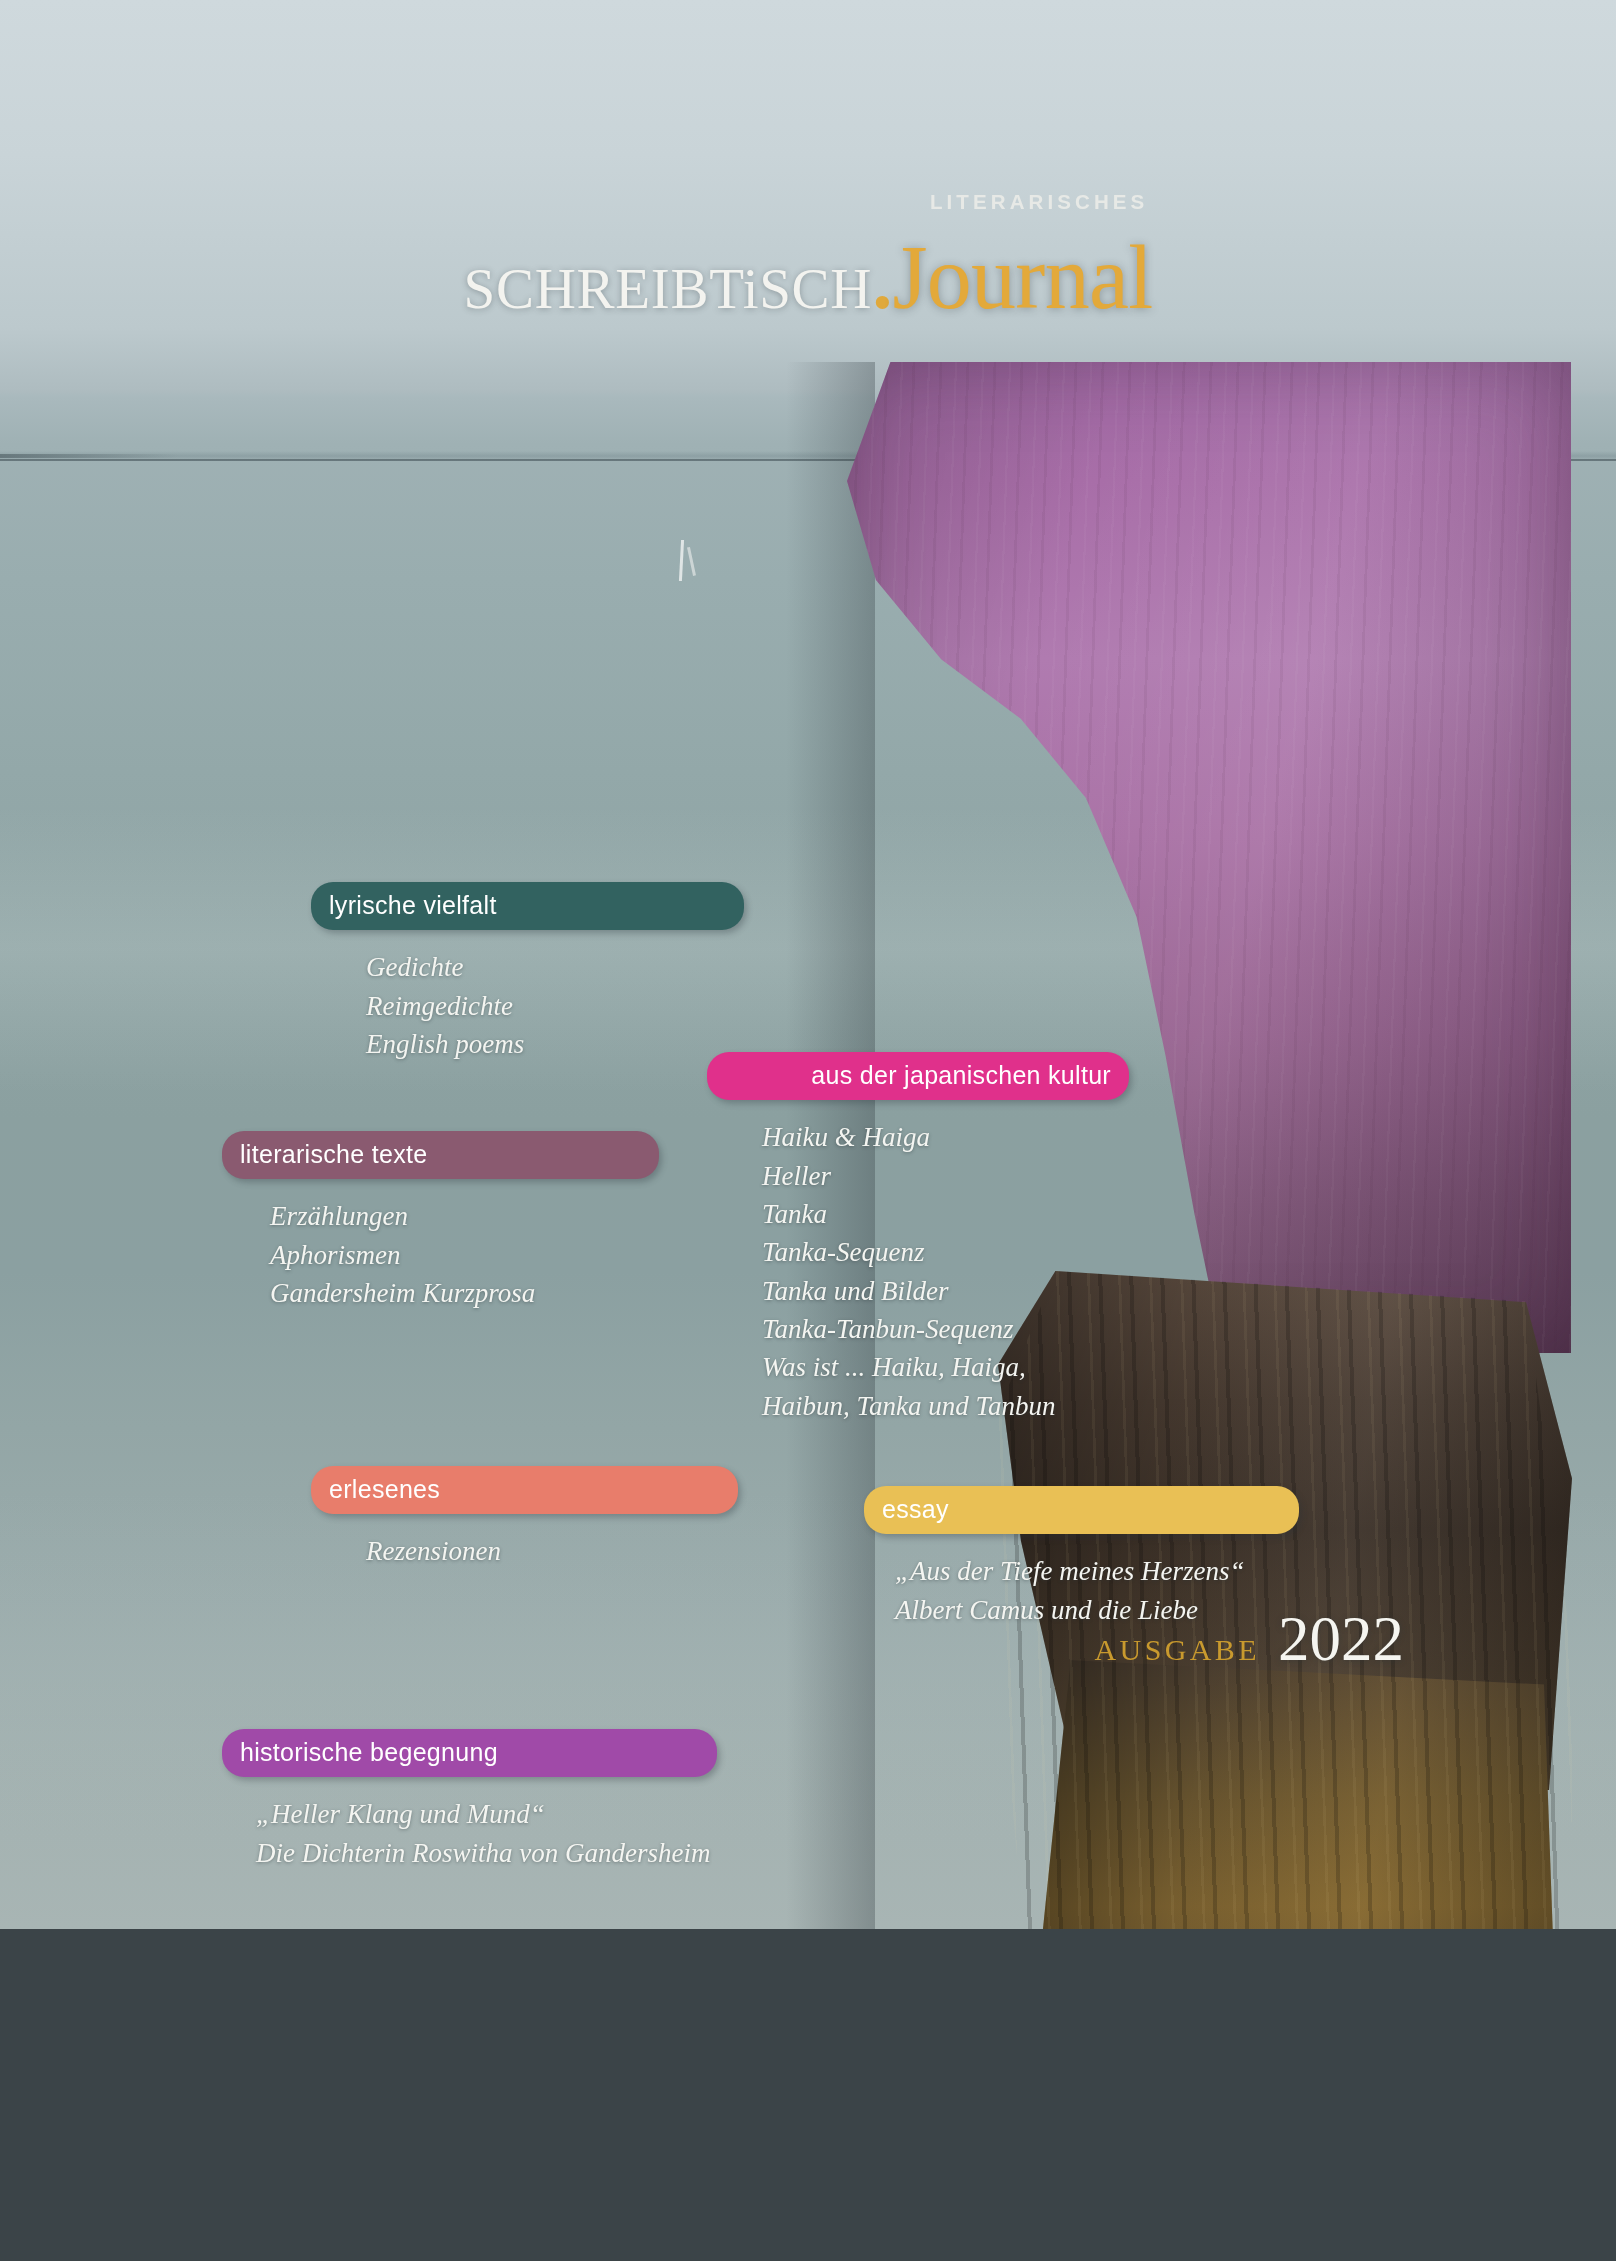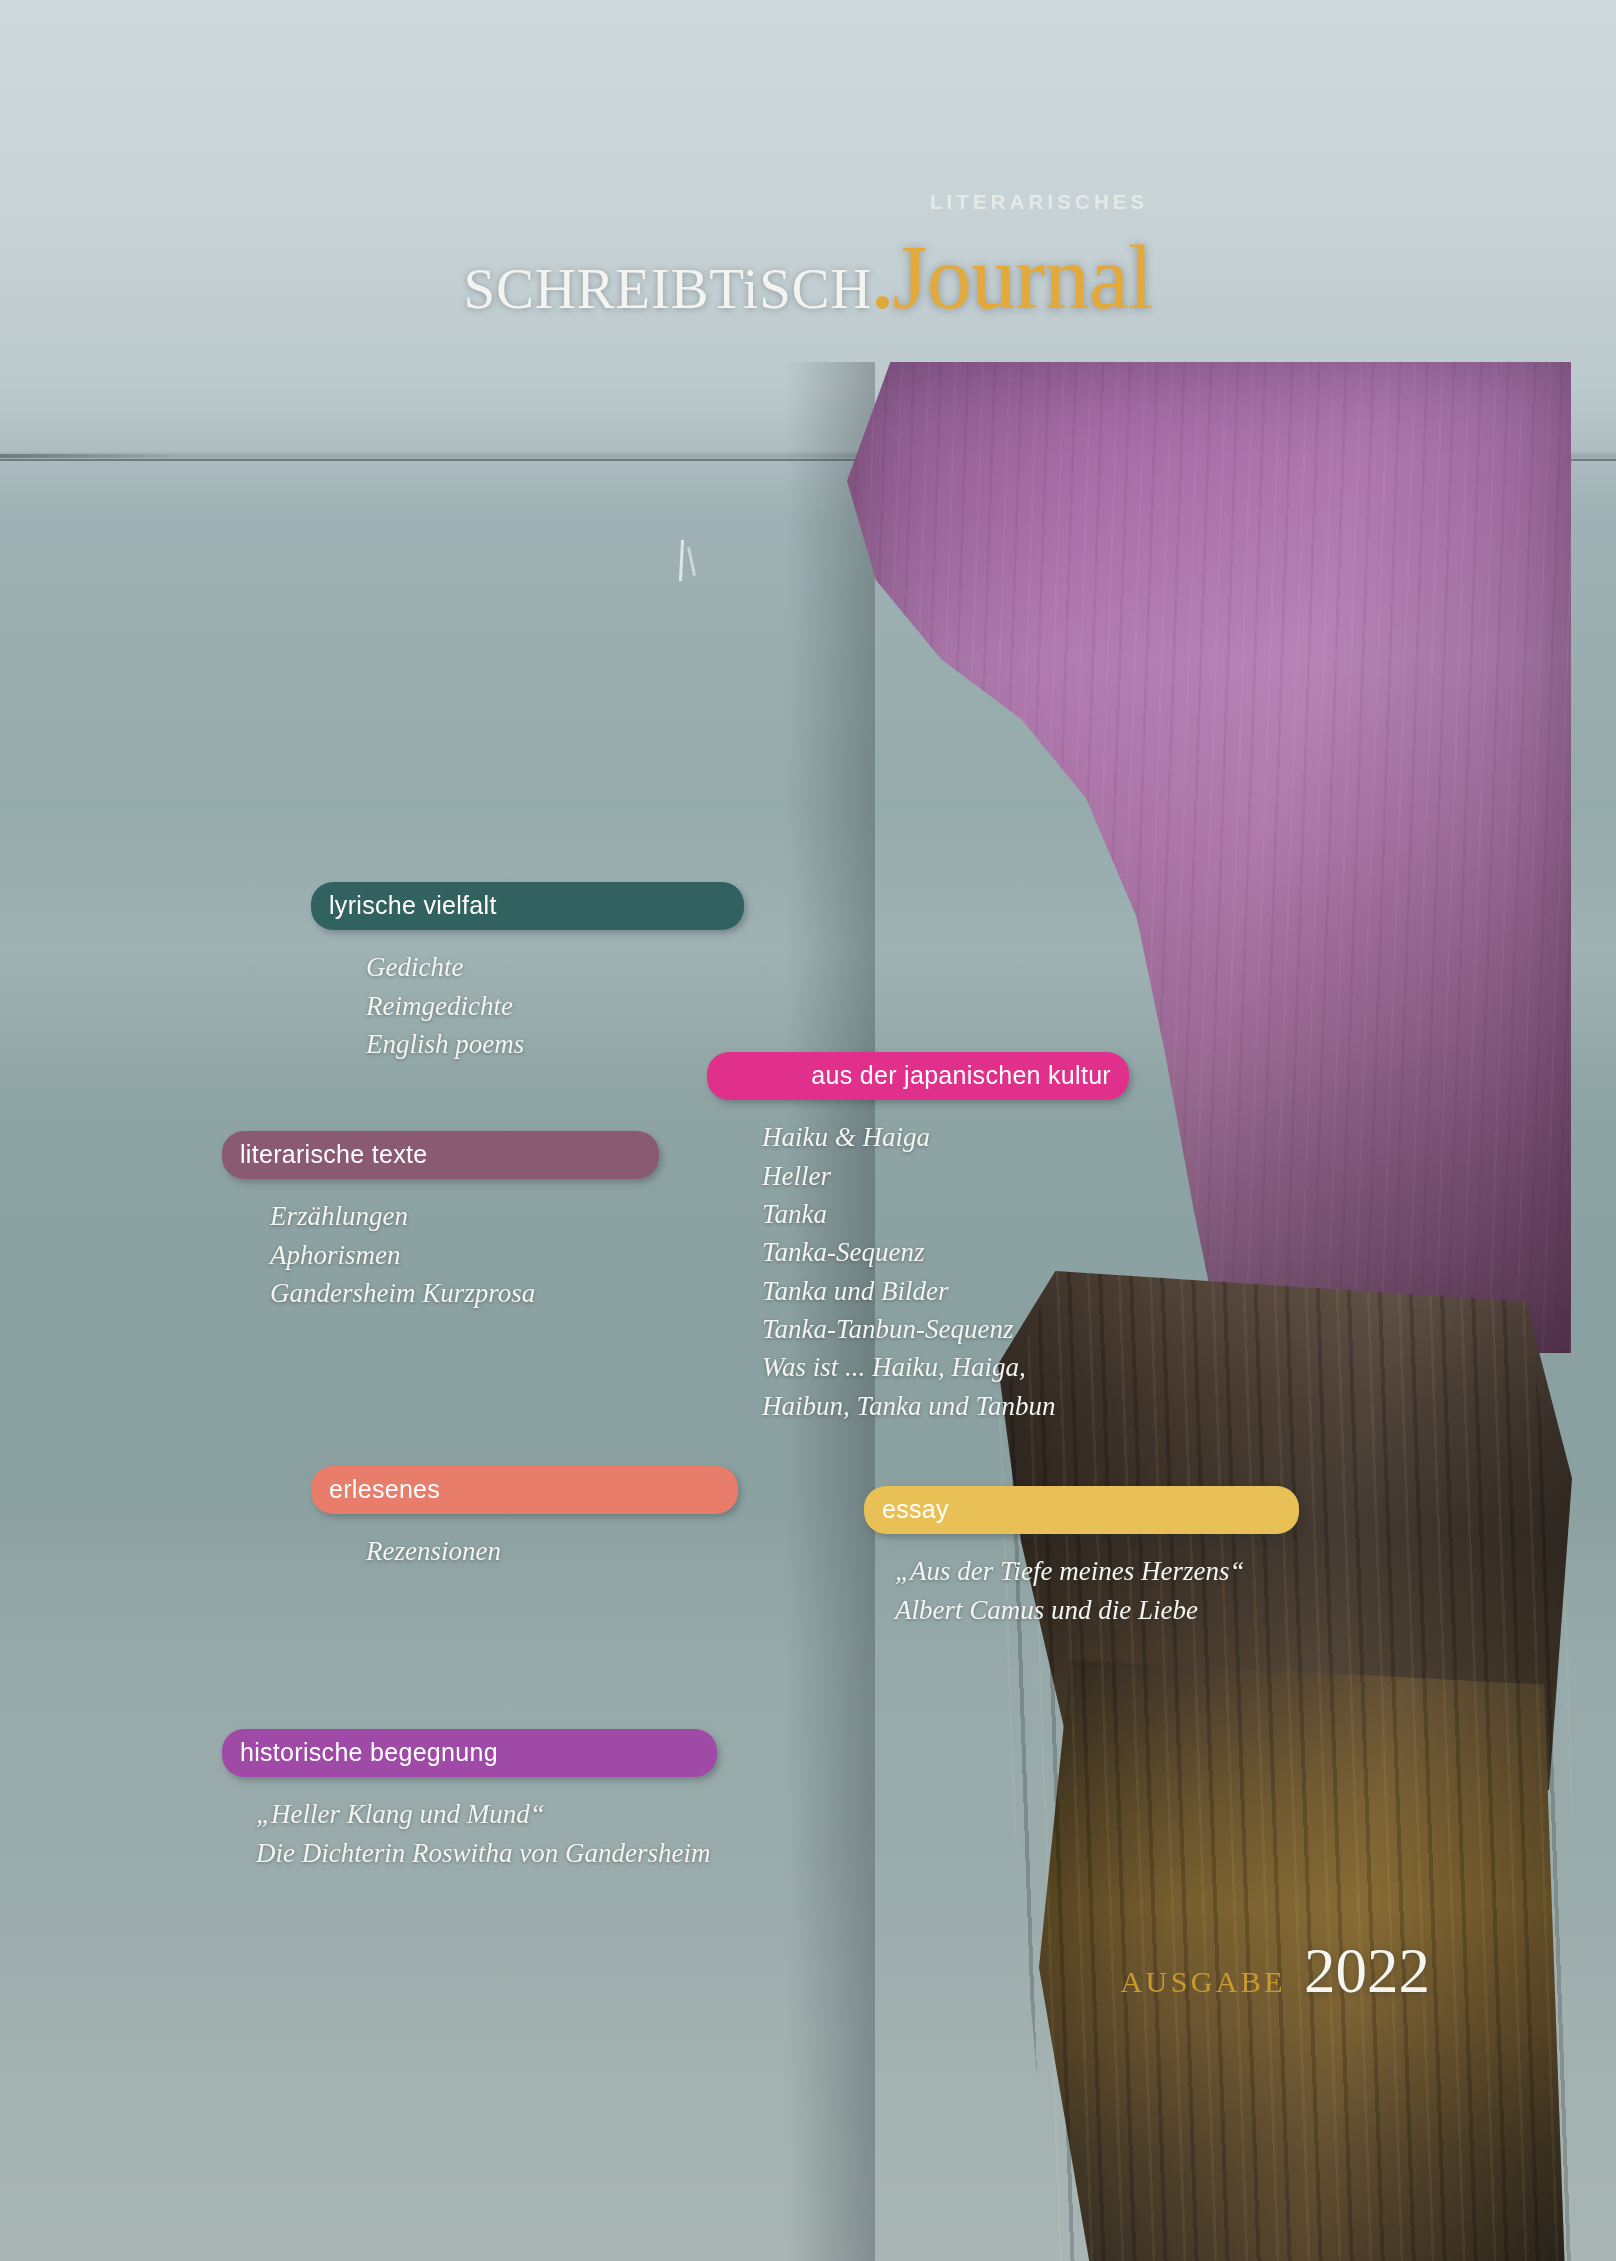--- a/index.html
+++ b/index.html
@@ -8,21 +8,21 @@
     background: #3b4448;
   }
   body {
     font-family: "Liberation Serif", serif;
   }
 
   
   .cover {
     position: relative;
     width: 1616px;
-    height: 2261px;
+    height: 1929px;
     overflow: hidden;
     
     background:
       linear-gradient(to bottom,
         #cfd9dd 0%,
         #c9d4d8 8%,
         #bcc9cd 17%,
         #aebcc0 20.2%,
         #a9b9bd 20.6%,
         #9fb1b4 23%,
@@ -282,21 +282,21 @@
   #sec-essay .sec-bar   { width: 435px; background: #e9c055; margin-left: 20px; }
   #sec-essay .sec-items { padding-left: 51px; }
 
   #sec-historisch { left: 222px; top: 1729px; width: 499px; }
   #sec-historisch .sec-bar   { width: 495px; background: #a04aa8; }
   #sec-historisch .sec-items { padding-left: 34px; }
 
   
   .issue {
     position: absolute;
-    right: 186px;
+    right: 212px;
     bottom: 253px;
     text-align: right;
     white-space: nowrap;
   }
   .issue-label {
     font-family: "Liberation Serif", serif;
     font-size: 30px;
     letter-spacing: 3.4px;
     color: #c99a2e;
     vertical-align: baseline;

